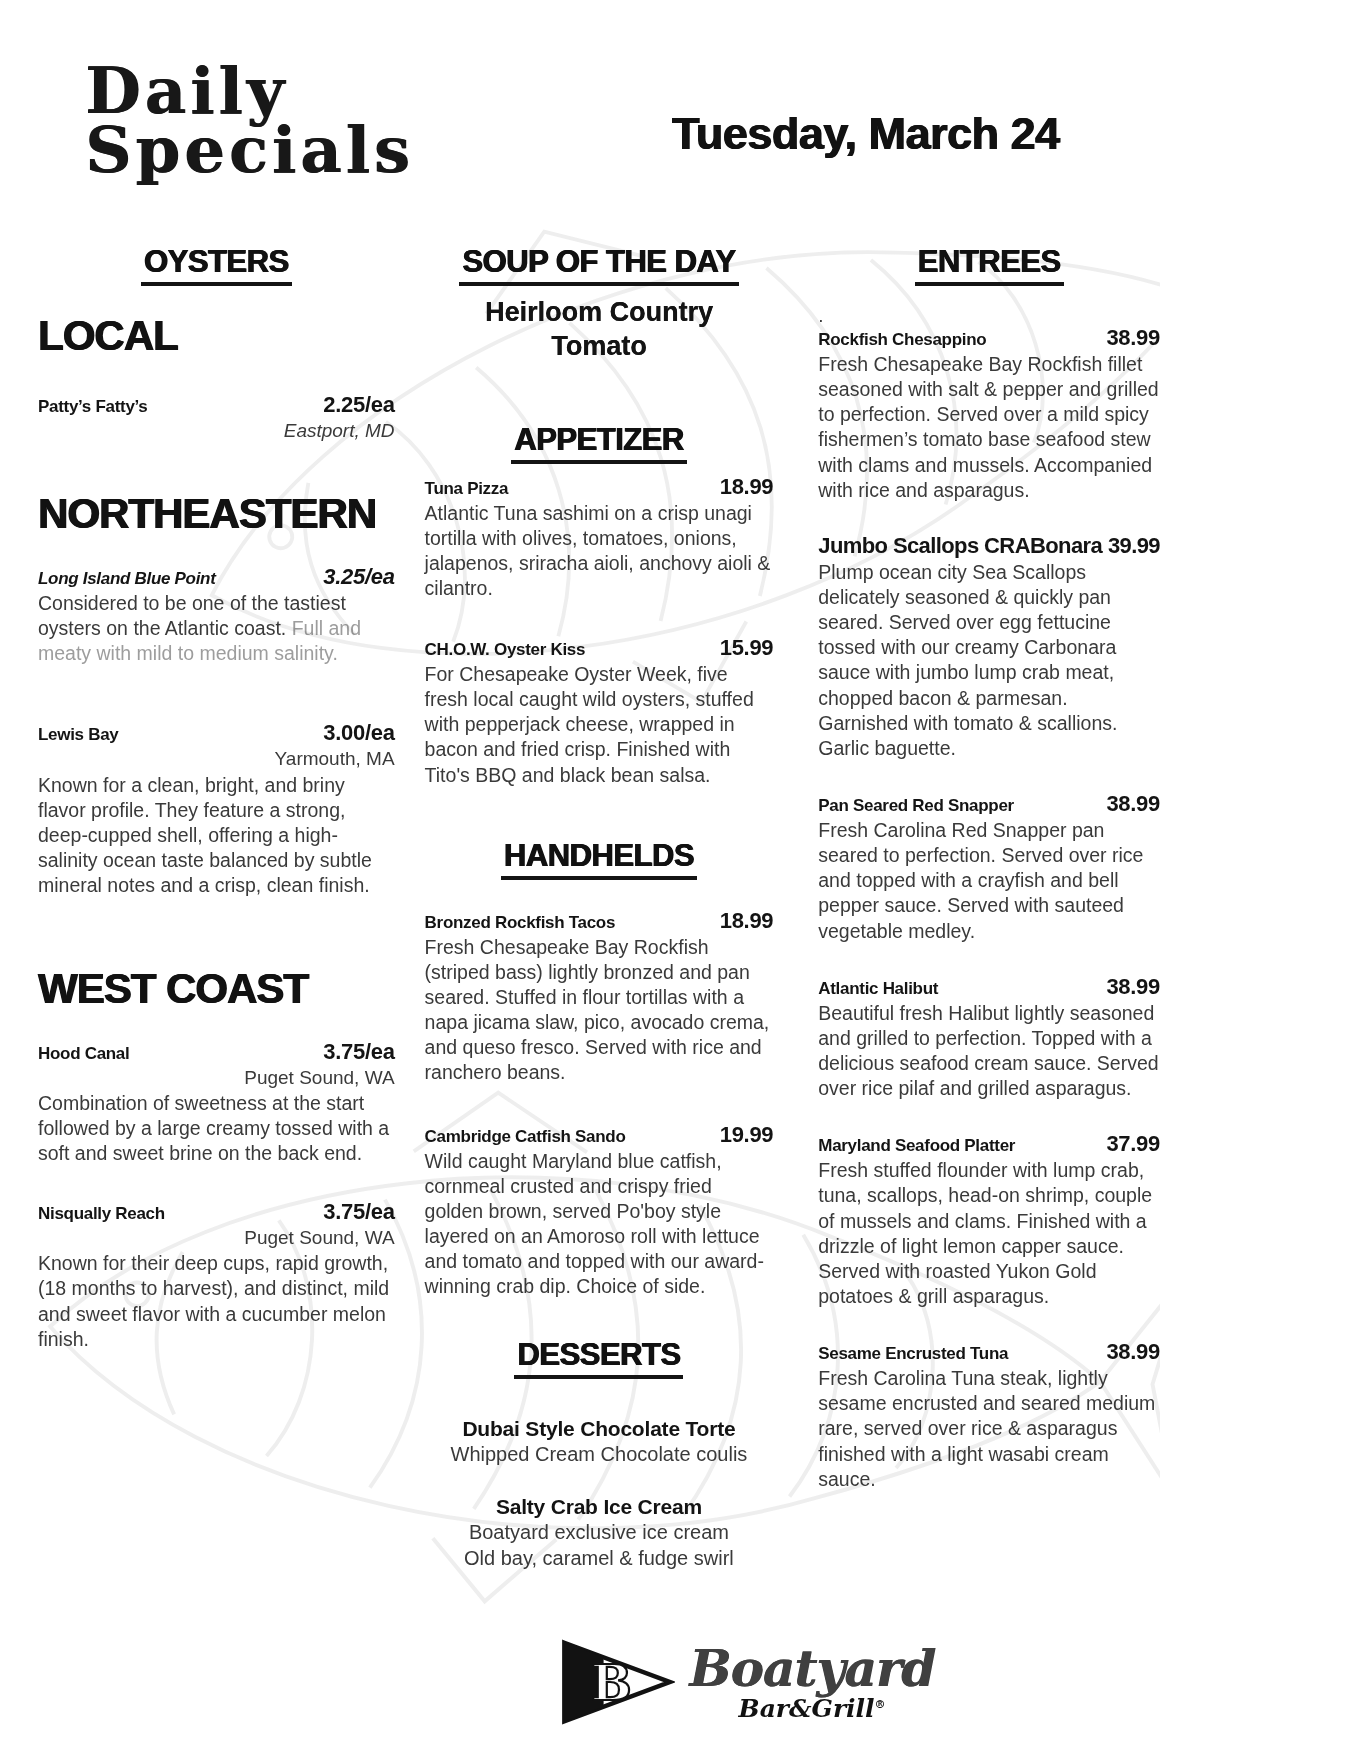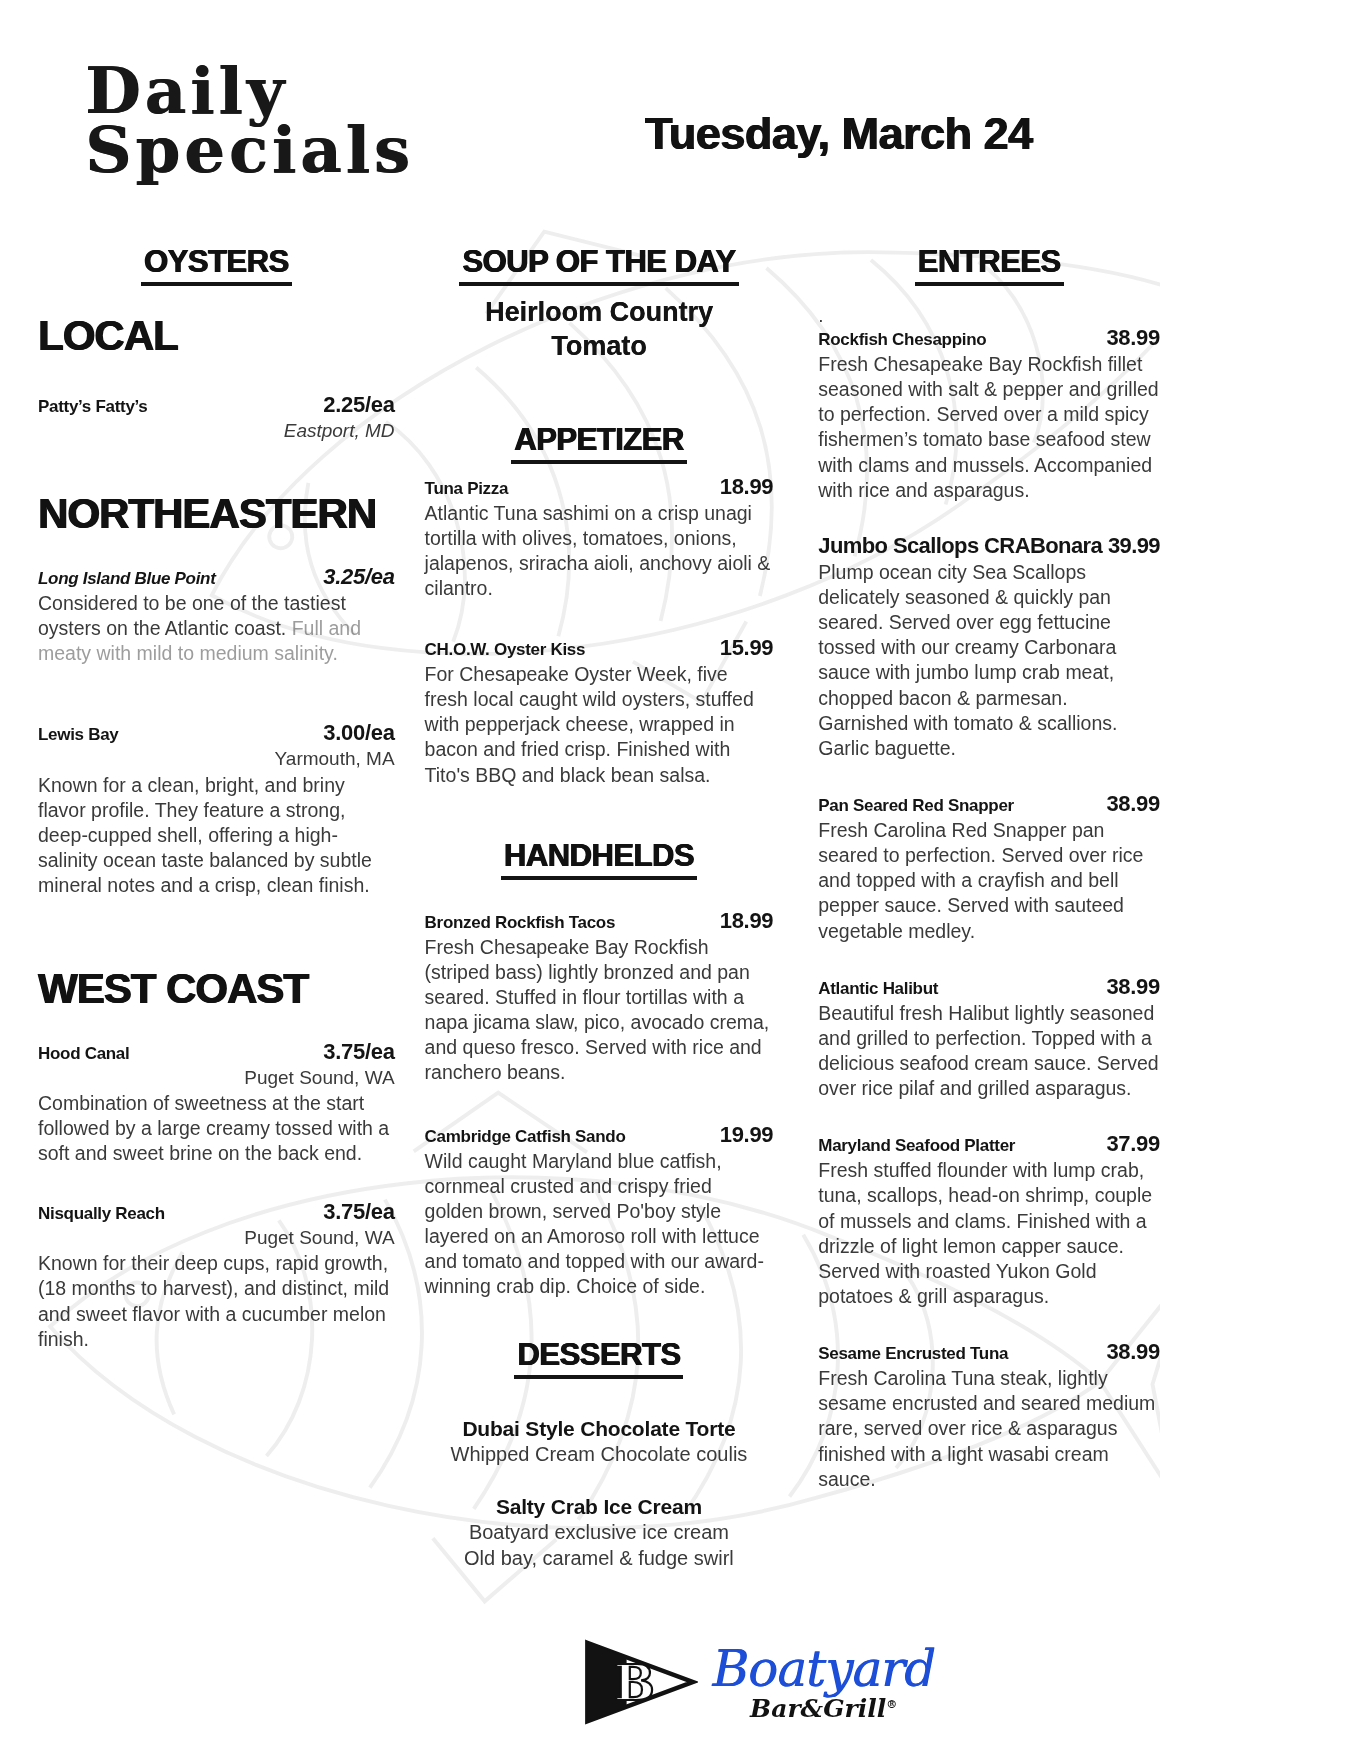--- a/index.html
+++ b/index.html
@@ -22,21 +22,21 @@
     font-family:"DejaVu Serif","Liberation Serif",serif;
     font-weight:900;
     font-size:64px;
     line-height:0.92;
     letter-spacing:4px;
     color:#181818;
     text-shadow:0.8px 0 0 currentColor;
   }
   .date{
     position:absolute;
-    top:108px;left:645px;
+    top:108px;left:672px;
     font-size:45px;
     font-weight:bold;
     letter-spacing:-0.5px;
     color:#121212;
     text-shadow:0.8px 0 0 currentColor, -0.4px 0 0 currentColor;
   }
   
   .cols{display:flex;margin:32px 0 0 38px;}
   .col{box-sizing:border-box;}
   .col1{width:360px;margin-right:30px;}
@@ -109,22 +109,22 @@
   
   .logo{
     position:absolute;
     right:225px;bottom:30px;
     display:flex;align-items:center;
   }
   .pennant{width:116px;height:92px;margin-right:14px;flex-shrink:0;}
   .logo-text{line-height:1;}
   .logo-name{
     font-family:"DejaVu Serif","Liberation Serif",serif;
-    font-weight:normal;font-style:italic;
-    font-size:50px;color:#1d4ed8;letter-spacing:-1px;
+    font-weight:bold;font-style:italic;
+    font-size:50px;color:#404040;letter-spacing:-1px;
     text-shadow:0.6px 0 0 currentColor;
   }
   .logo-sub{
     font-family:"DejaVu Serif","Liberation Serif",serif;
     font-weight:bold;font-style:italic;
     font-size:25px;color:#121212;text-align:center;margin-top:2px;letter-spacing:0px;
   }
   .reg{font-size:11px;vertical-align:super;font-style:normal;}
 </style>
 </head>

